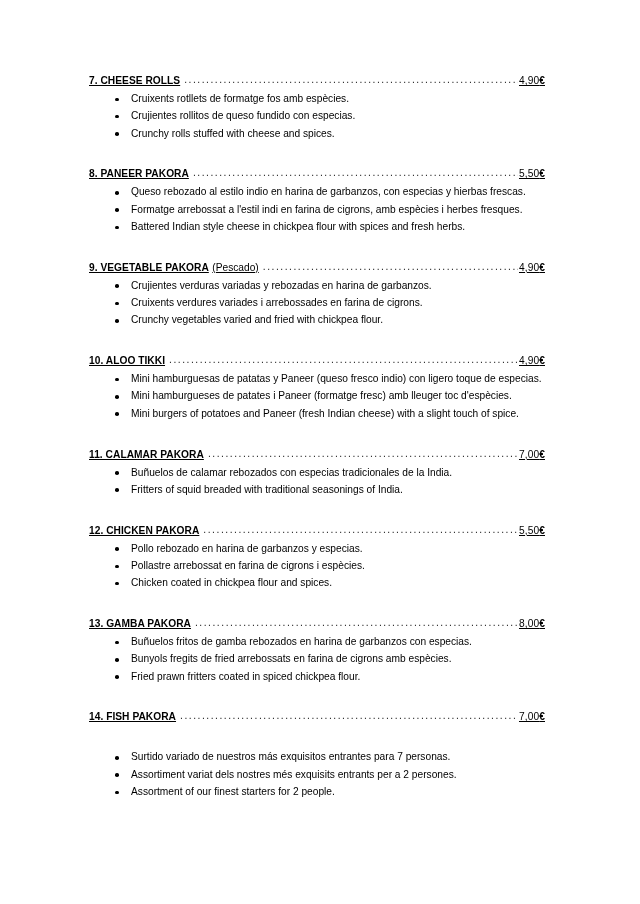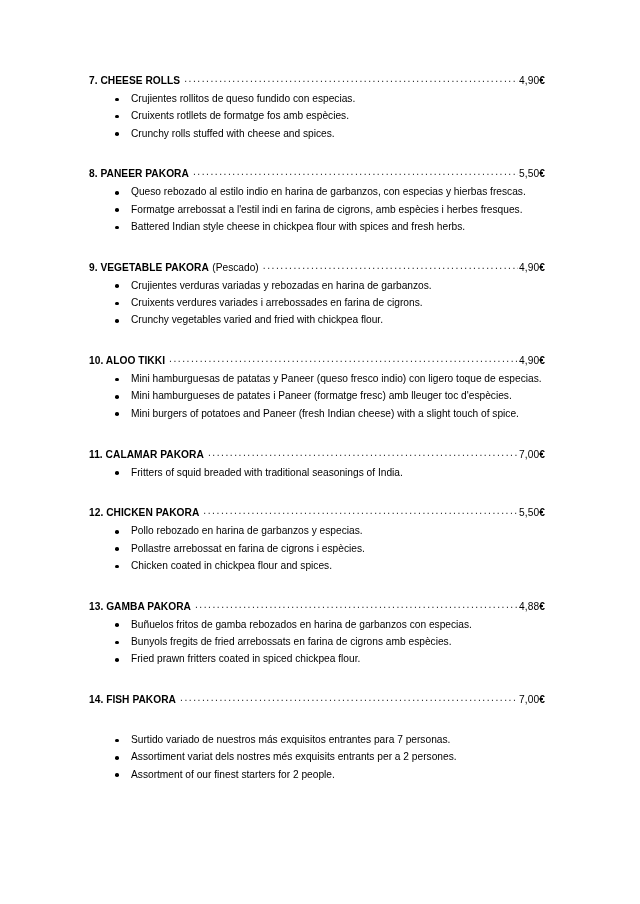--- a/index.html
+++ b/index.html
@@ -23,25 +23,26 @@
   }
   .menu-item {
     margin-bottom: 25px;
   }
   .menu-item:last-child {
     margin-bottom: 0;
   }
   
   .item-head {
     display: flex;
-    align-items: flex-start;
+    align-items: center;
     width: 100%;
     font-size: 10.2px;
     line-height: 14px;
     white-space: nowrap;
+    text-decoration: underline;
   }
   .item-title {
     font-weight: bold;
     letter-spacing: 0.04px;
     flex: 0 0 auto;
   }
   .item-note {
     font-weight: normal;
     flex: 0 0 auto;
     padding-left: 3.5px;
@@ -105,22 +106,22 @@
 
 <div class="page">
   <div id="menu-list">
       <div class="menu-item">
         <div class="item-head">
           <span class="item-title">7. CHEESE ROLLS</span>
           <span class="leader"></span>
           <span class="item-price"><span>4,90</span><span class="cur">€</span></span>
         </div>
         <ul class="desc-list">
+          <li>Cruixents rotllets de formatge fos amb espècies.</li>
           <li>Crujientes rollitos de queso fundido con especias.</li>
-          <li>Cruixents rotllets de formatge fos amb espècies.</li>
           <li>Crunchy rolls stuffed with cheese and spices.</li>
         </ul>
       </div>
       <div class="menu-item">
         <div class="item-head">
           <span class="item-title">8. PANEER PAKORA</span>
           <span class="leader"></span>
           <span class="item-price"><span>5,50</span><span class="cur">€</span></span>
         </div>
         <ul class="desc-list">
@@ -154,40 +155,41 @@
           <li class="justify">Mini burgers of potatoes and Paneer (fresh Indian cheese) with a slight touch of spice.</li>
         </ul>
       </div>
       <div class="menu-item">
         <div class="item-head">
           <span class="item-title">11. CALAMAR PAKORA</span>
           <span class="leader"></span>
           <span class="item-price"><span>7,00</span><span class="cur">€</span></span>
         </div>
         <ul class="desc-list">
+          <li>Buñuelos de calamar rebozados con especias tradicionales de la India.</li>
           <li>Fritters of squid breaded with traditional seasonings of India.</li>
         </ul>
       </div>
       <div class="menu-item">
         <div class="item-head">
           <span class="item-title">12. CHICKEN PAKORA</span>
           <span class="leader"></span>
           <span class="item-price"><span>5,50</span><span class="cur">€</span></span>
         </div>
         <ul class="desc-list">
           <li>Pollo rebozado en harina de garbanzos y especias.</li>
           <li>Pollastre arrebossat en farina de cigrons i espècies.</li>
           <li>Chicken coated in chickpea flour and spices.</li>
         </ul>
       </div>
       <div class="menu-item">
         <div class="item-head">
           <span class="item-title">13. GAMBA PAKORA</span>
           <span class="leader"></span>
-          <span class="item-price"><span>4,88</span><span class="cur">€</span></span>
+          <span class="item-price"><span>8,00</span><span class="cur">€</span></span>
         </div>
         <ul class="desc-list">
           <li>Buñuelos fritos de gamba rebozados en harina de garbanzos con especias.</li>
           <li>Bunyols fregits de fried arrebossats en farina de cigrons amb espècies.</li>
           <li>Fried prawn fritters coated in spiced chickpea flour.</li>
         </ul>
       </div>
       <div class="menu-item">
         <div class="item-head">
           <span class="item-title">14. FISH PAKORA</span>

